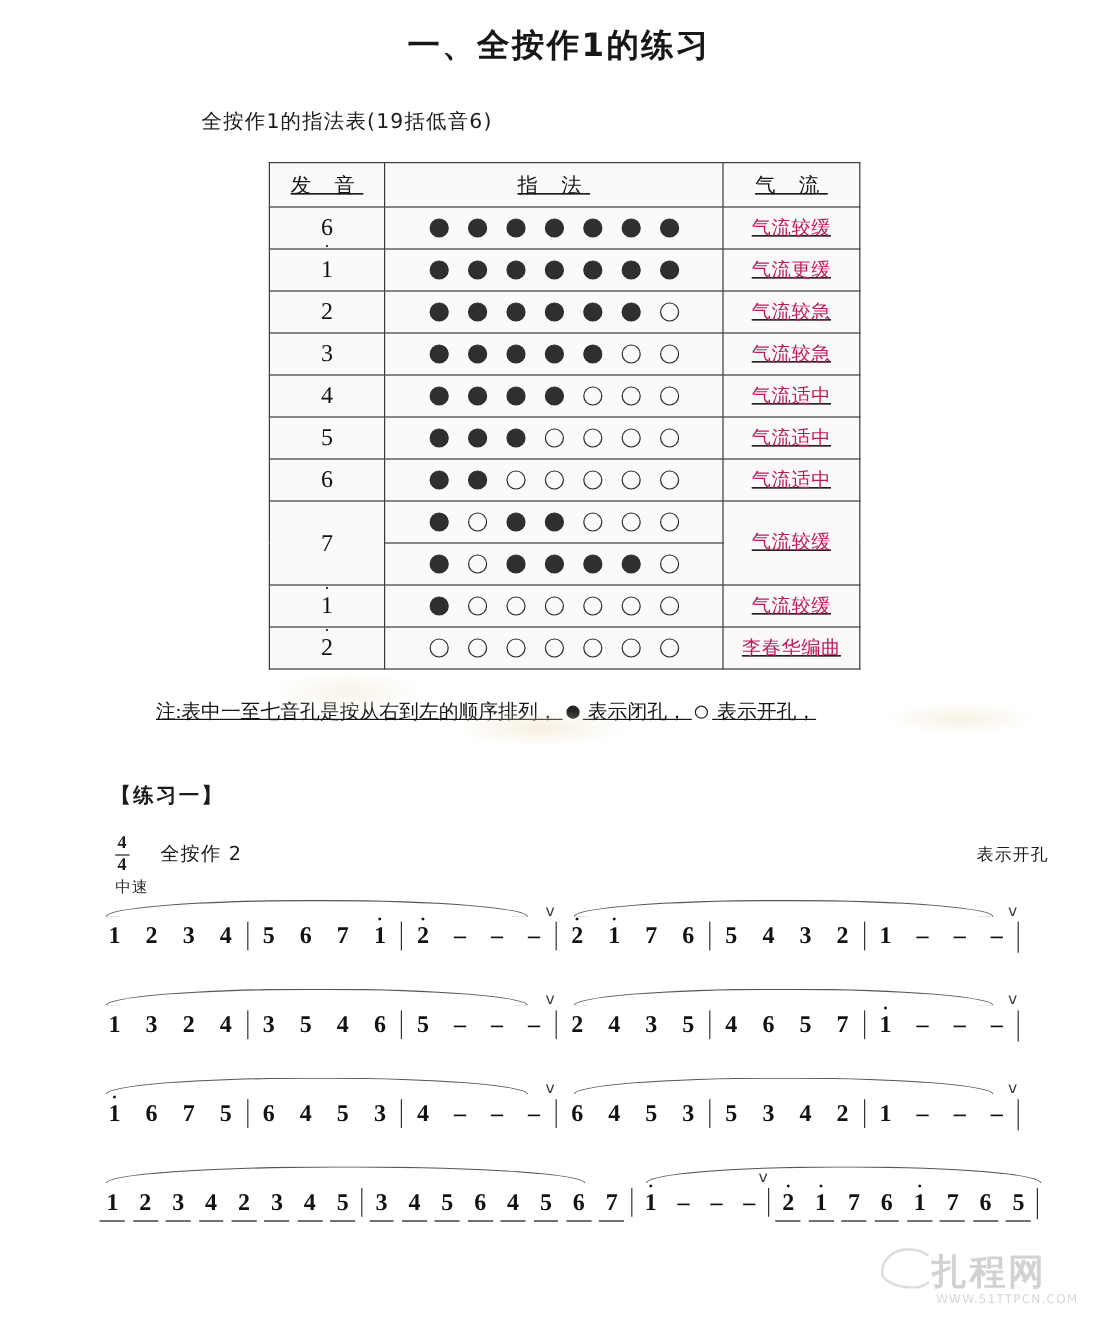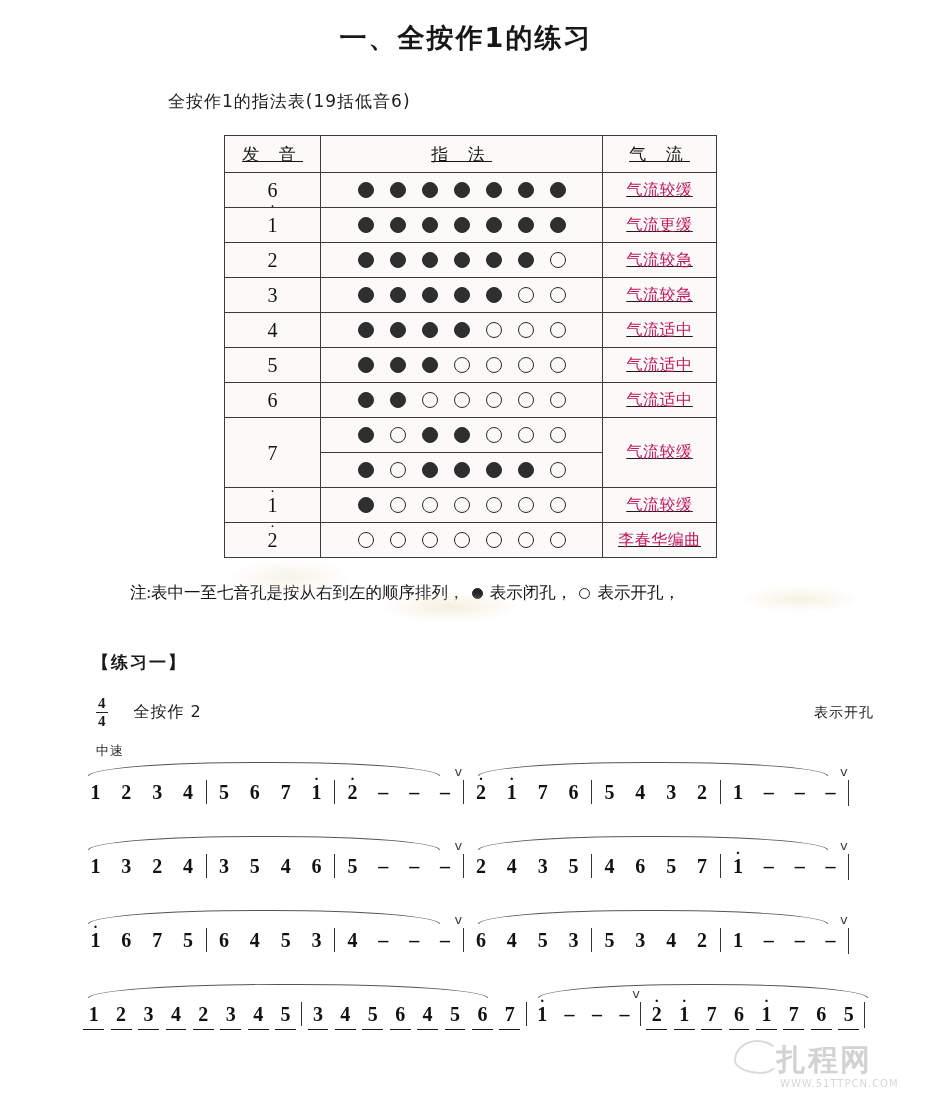--- a/index.html
+++ b/index.html
@@ -112,21 +112,21 @@
   
   .note-block {
     margin-top: 18px;
     margin-left: 92px;
     width: 790px;
     font-family: "Liberation Serif", "DejaVu Serif", serif;
     font-size: 16.5px;
     line-height: 2.1;
     color: #151515;
   }
-  .note-block .indent { padding-left: 38px; }
+  .note-block .indent { padding-left: 38px; text-decoration: underline; }
   .inline-dot {
     display: inline-block;
     width: 11px; height: 11px;
     border-radius: 50%;
     border: 1.4px solid #222;
     background: #262626;
     vertical-align: -1px;
     margin: 0 3px;
   }
   .inline-ring {
@@ -177,21 +177,21 @@
   }
   .composer {
     position: absolute;
     right: 8px;
     top: 8px;
     font-size: 14px;
     letter-spacing: 1px;
   }
   .tempo {
     margin-left: 96px;
-    margin-top: 12px;
+    margin-top: 0;
     font-size: 13px;
     letter-spacing: 1px;
     color: #2a2a2a;
   }
 
   
   .staff {
     margin-left: 80px;
     width: 806px;
     position: relative;

